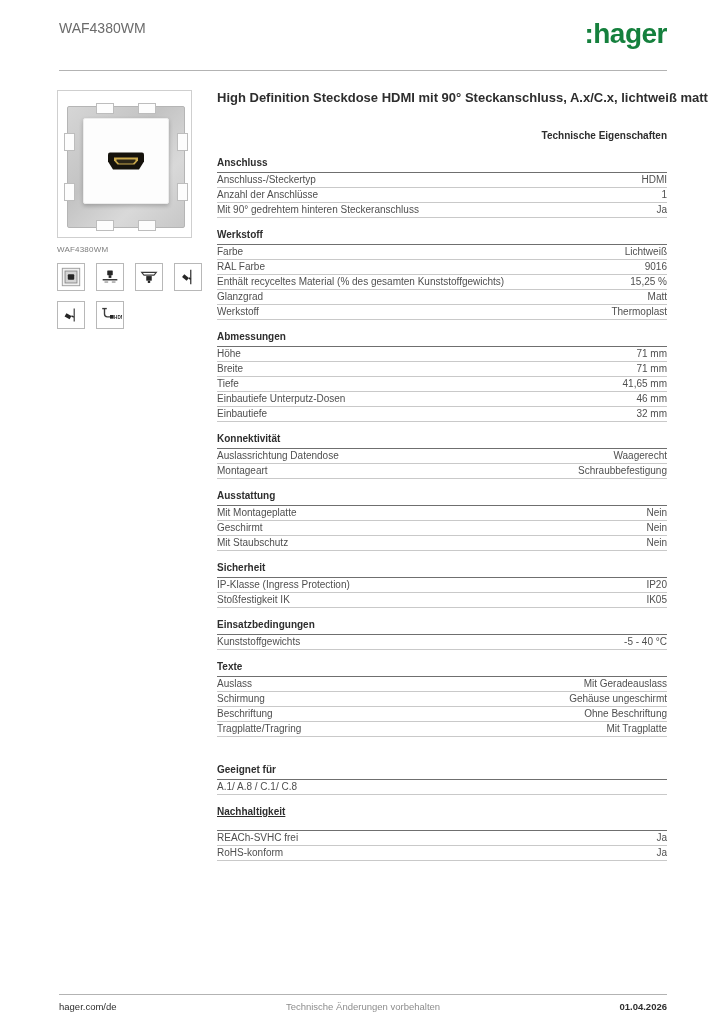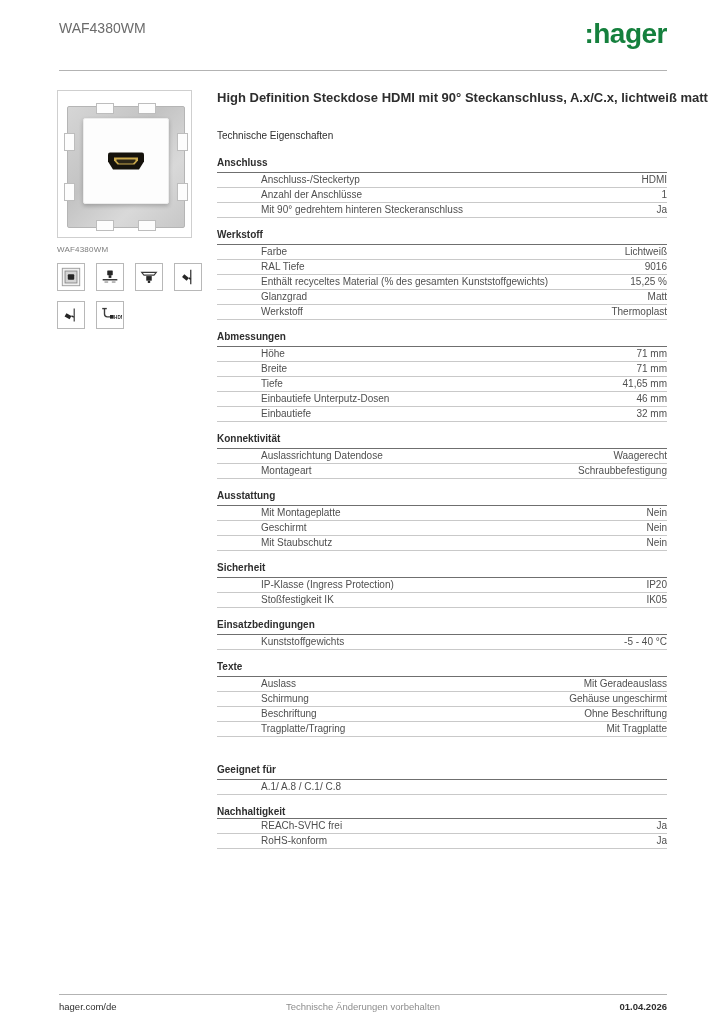--- a/index.html
+++ b/index.html
@@ -31,30 +31,30 @@
   .claw.r2{right:-4px;bottom:26px;width:9px;height:16px;}
   .cover-plate{position:absolute;left:25px;top:27px;width:84px;height:84px;background:#fdfdfd;
     border:1px solid #ececec;border-radius:2px;box-shadow:0 2px 4px rgba(0,0,0,.22);}
   .hdmi-port{position:absolute;left:50%;top:50%;transform:translate(-50%,-50%);}
   .img-caption{margin-top:7px;font-size:8px;color:#7d7d7d;letter-spacing:.2px;}
   .icon-grid{margin-top:9px;display:grid;grid-template-columns:repeat(4,28px);grid-auto-rows:28px;gap:10px 11px;}
   .pict{width:28px;height:28px;border:1px solid #b8b8b8;background:#fff;display:flex;align-items:center;justify-content:center;box-sizing:border-box;}
   
   .maincol{position:absolute;left:217px;top:92px;width:450px;}
   .prod-title{font-size:13px;font-weight:bold;color:#2e2e2e;white-space:nowrap;line-height:12px;}
-  .tech-head{margin-top:26px;font-size:10px;font-weight:normal;color:#2e2e2e;line-height:12px;}
+  .tech-head{margin-top:26px;font-size:10px;font-weight:bold;color:#2e2e2e;line-height:12px;text-align:right;}
   #sections{margin-top:15px;}
   .section{margin-bottom:11px;}
   .section.extra-gap{margin-top:27px;}
   .sec-title{font-size:10px;font-weight:bold;color:#2e2e2e;line-height:12px;
     padding-bottom:3px;border-bottom:1px solid #6f6f6f;}
-  .section.head-gap .sec-title{padding-bottom:0;}
+  .section.head-gap .sec-title{padding-bottom:12px;text-decoration:underline;}
   .row{display:flex;justify-content:space-between;align-items:baseline;
     padding:2px 0 1.5px 0;border-bottom:1px solid #c9c9c9;font-size:10px;line-height:10.5px;color:#4f4f4f;}
-  .row .lbl{text-align:center;margin-left:44px;}
+  .row .lbl{text-align:center;}
   .row .val{text-align:right;white-space:nowrap;padding-left:10px;}
   
   .ftr-rule{position:absolute;left:59px;top:994px;width:608px;height:0;border-top:1px solid #b3b3b3;}
   .ftr{position:absolute;left:59px;top:1001px;width:608px;height:14px;font-size:9.5px;}
   .ftr .f-left{position:absolute;left:0;top:0;font-weight:normal;color:#2e2e2e;}
   .ftr .f-center{position:absolute;left:0;right:0;top:0;text-align:center;color:#8d8d8d;}
   .ftr .f-right{position:absolute;right:0;top:0;font-weight:bold;color:#2e2e2e;}
   svg{display:block;}
 </style>
 </head>
@@ -159,21 +159,21 @@
             <span class="val">Ja</span>
           </div>
         </div>
         <div class="section">
           <div class="sec-title">Werkstoff</div>
           <div class="row">
             <span class="lbl">Farbe</span>
             <span class="val">Lichtweiß</span>
           </div>
           <div class="row">
-            <span class="lbl">RAL Tiefe</span>
+            <span class="lbl">RAL Farbe</span>
             <span class="val">9016</span>
           </div>
           <div class="row">
             <span class="lbl">Enthält recyceltes Material (% des gesamten Kunststoffgewichts)</span>
             <span class="val">15,25 %</span>
           </div>
           <div class="row">
             <span class="lbl">Glanzgrad</span>
             <span class="val">Matt</span>
           </div>

